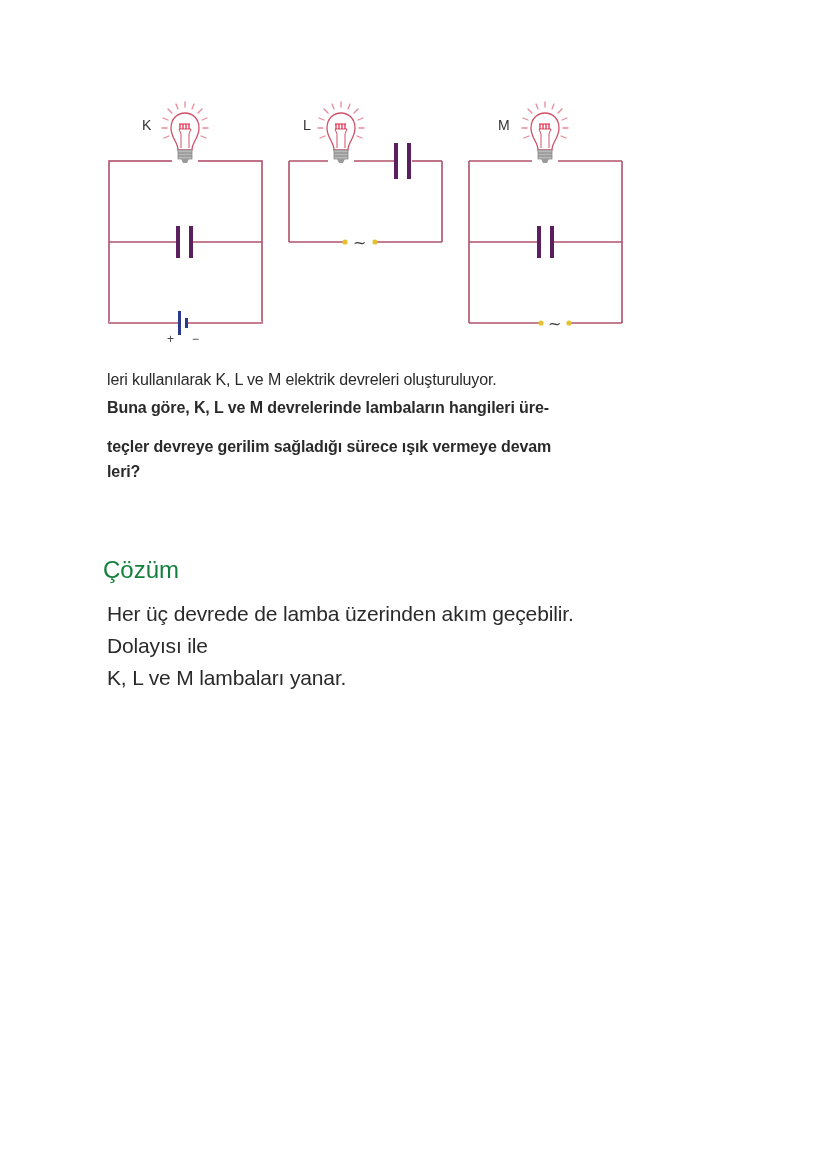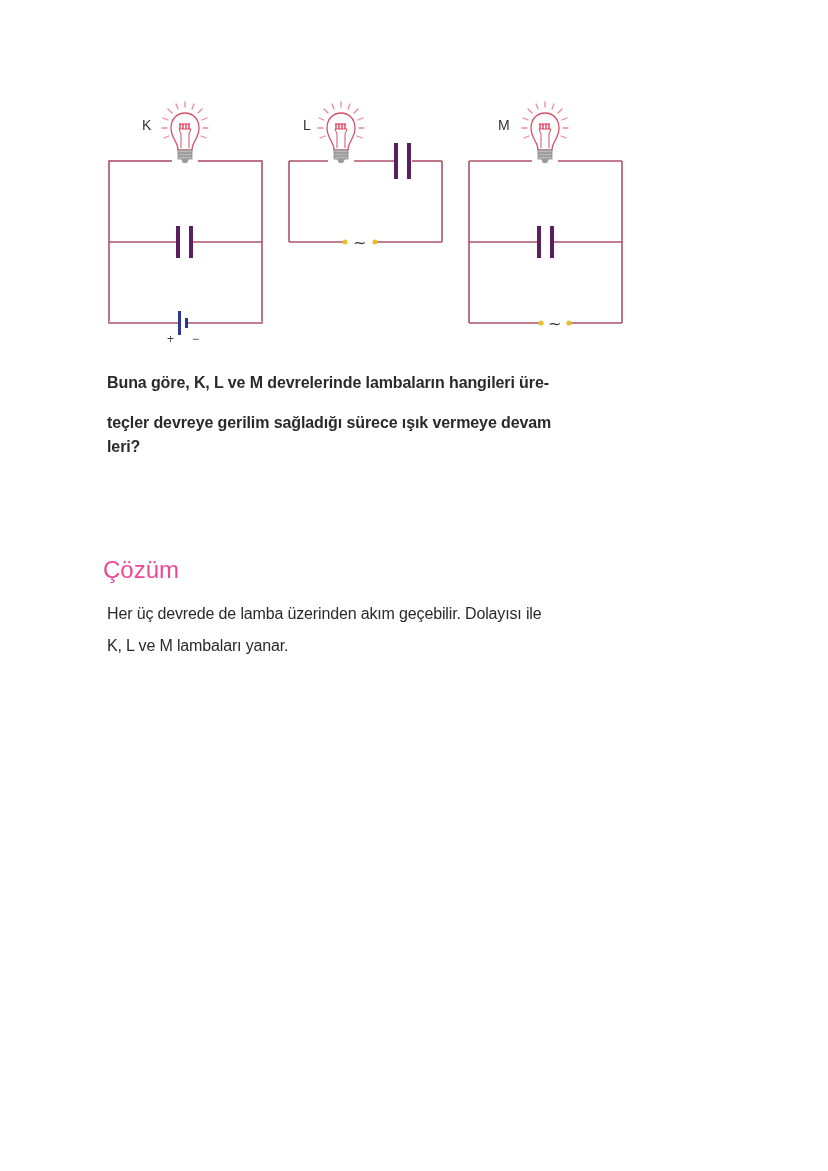--- a/index.html
+++ b/index.html
@@ -5,22 +5,22 @@
   html, body { margin: 0; padding: 0; background: #ffffff; }
   body { width: 828px; height: 1171px; position: relative; overflow: hidden;
          font-family: "Liberation Sans", sans-serif; color: #2a2a2a; }
   .figure { position: absolute; left: 100px; top: 95px; width: 540px; height: 255px; }
   .figure svg { position: absolute; left: 0; top: 0; }
   .clabel { position: absolute; font-size: 14px; color: #333; }
   .question { position: absolute; left: 107px; top: 368px; width: 530px; font-size: 16px; line-height: 24.5px; }
   .question p { margin: 0; }
   .question .plain { letter-spacing: -0.15px; }
   .question .bold { font-weight: bold; letter-spacing: -0.1px; margin-top: 3px; }
-  .solution-title { position: absolute; left: 103px; top: 556px; font-size: 24px; color: #ec4899; }
-  .solution-body { position: absolute; left: 107px; top: 598px; width: 530px; font-size: 16px; line-height: 32px; letter-spacing: -0.15px; }
+  .solution-title { position: absolute; left: 103px; top: 556px; font-size: 24px; color: #15803d; }
+  .solution-body { position: absolute; left: 107px; top: 598px; width: 530px; font-size: 21px; line-height: 32px; letter-spacing: -0.15px; }
 </style>
 </head>
 <body>
 
 <div class="figure">
   <svg width="540" height="255" viewBox="0 0 540 255">
     <defs>
       <g id="bulb">
 
         <g stroke="#e88a9a" stroke-width="1.3" stroke-linecap="round">
@@ -105,20 +105,21 @@
       <use href="#bulb" x="445" y="37"></use>
     </g>
   </svg>
 
   <span class="clabel" style="left:42px; top:22px;">K</span>
   <span class="clabel" style="left:203px; top:22px;">L</span>
   <span class="clabel" style="left:398px; top:22px;">M</span>
 </div>
 
 <div class="question">
+  <p class="plain">leri kullanılarak K, L ve M elektrik devreleri oluşturuluyor.</p>
   <p class="bold">Buna göre, K, L ve M devrelerinde lambaların hangileri üre-</p>
   <p class="bold" style="margin-top:15px">teçler devreye gerilim sağladığı sürece ışık vermeye devam</p>
   <p class="bold" style="margin-top:0">leri?</p>
 </div>
 
 <div class="solution-title">Çözüm</div>
 
 <div class="solution-body">
   <div>Her üç devrede de lamba üzerinden akım geçebilir. Dolayısı ile</div>
   <div>K, L ve M lambaları yanar.</div>

